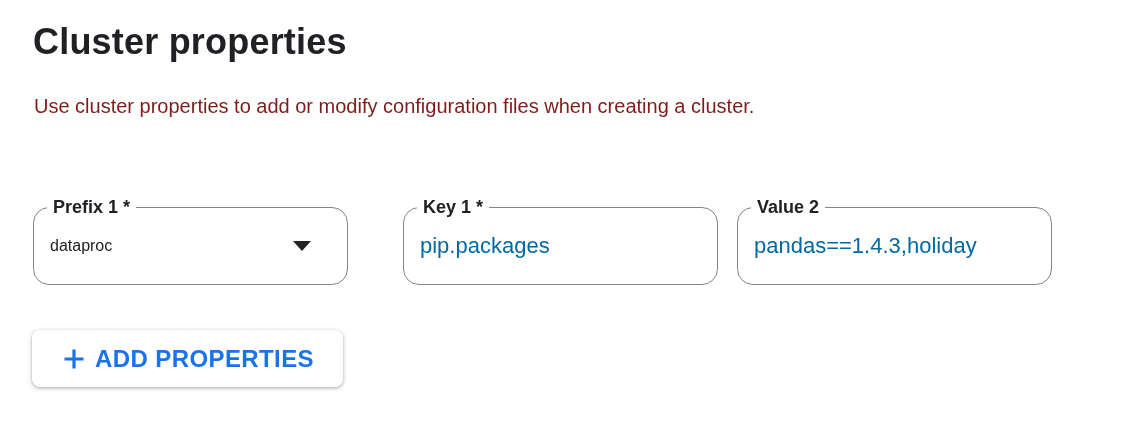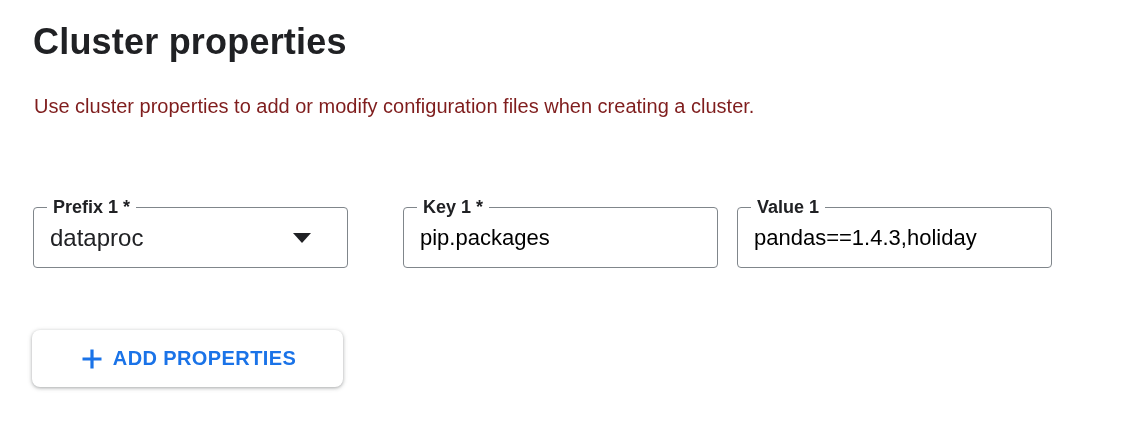--- a/index.html
+++ b/index.html
@@ -28,23 +28,23 @@
     font-size: 20px;
     font-weight: 400;
     color: #7f1d1d;
   }
 
   
   .field {
     position: absolute;
     top: 207px;
     width: 315px;
-    height: 61px;
+    height: 78px;
     border: 1.5px solid #80868b;
-    border-radius: 4px;
+    border-radius: 16px;
     background: #ffffff;
   }
   .field-prefix { left: 33px; }
   .field-key    { left: 403px; }
   .field-value  { left: 737px; }
 
   .field-label {
     position: absolute;
     top: -13px;
     left: 13px;
@@ -56,21 +56,21 @@
     color: #202124;
     white-space: nowrap;
   }
 
   .field-text {
     position: absolute;
     left: 16px; right: 40px;
     top: 0; height: 100%;
     display: flex;
     align-items: center;
-    font-size: 24px;
+    font-size: 16px;
     color: #202124;
     overflow: hidden;
     white-space: nowrap;
   }
 
   .dropdown-arrow {
     position: absolute;
     right: 36px;
     top: 50%;
     transform: translateY(-50%);
@@ -83,41 +83,41 @@
   .field input {
     position: absolute;
     inset: 0;
     width: 100%; height: 100%;
     border: none;
     outline: none;
     background: transparent;
     padding: 0 6px 0 16px;
     font-family: "Liberation Sans", sans-serif;
     font-size: 22px;
-    color: #000000;
+    color: #0369a1;
   }
 
   .add-btn {
     position: absolute;
     left: 32px; top: 330px;
     height: 57px;
     min-width: 311px;
     padding: 0 26px;
     background: #ffffff;
     border: none;
     border-radius: 8px;
     box-shadow: 0 1px 3px rgba(60,64,67,0.30), 0 1px 4px 1px rgba(60,64,67,0.15);
     display: flex;
     align-items: center;
     justify-content: center;
     gap: 8px;
     cursor: pointer;
     color: #1a73e8;
     font-family: "Liberation Sans", sans-serif;
-    font-size: 20px;
+    font-size: 24px;
     font-weight: 600;
     letter-spacing: 0.4px;
     white-space: nowrap;
   }
   .plus-icon { display: block; }
 </style>
 </head>
 <body>
 
 <h1 class="page-title">Cluster properties</h1>
@@ -129,21 +129,21 @@
   <span class="field-text">dataproc</span>
   <span class="dropdown-arrow"></span>
 </div>
 
 <div class="field field-key">
   <span class="field-label">Key 1 *</span>
   <input type="text" value="pip.packages" style="">
 </div>
 
 <div class="field field-value">
-  <span class="field-label">Value 1</span>
+  <span class="field-label">Value 2</span>
   <input type="text" value="pandas==1.4.3,holiday" style="">
 </div>
 
 <button class="add-btn">
   <svg class="plus-icon" width="26" height="26" viewBox="0 0 26 26">
     <path d="M13 3.5 V22.5 M3.5 13 H22.5" stroke="#1a73e8" stroke-width="3.2" fill="none"></path>
   </svg>
   <span>ADD PROPERTIES</span>
 </button>
 

